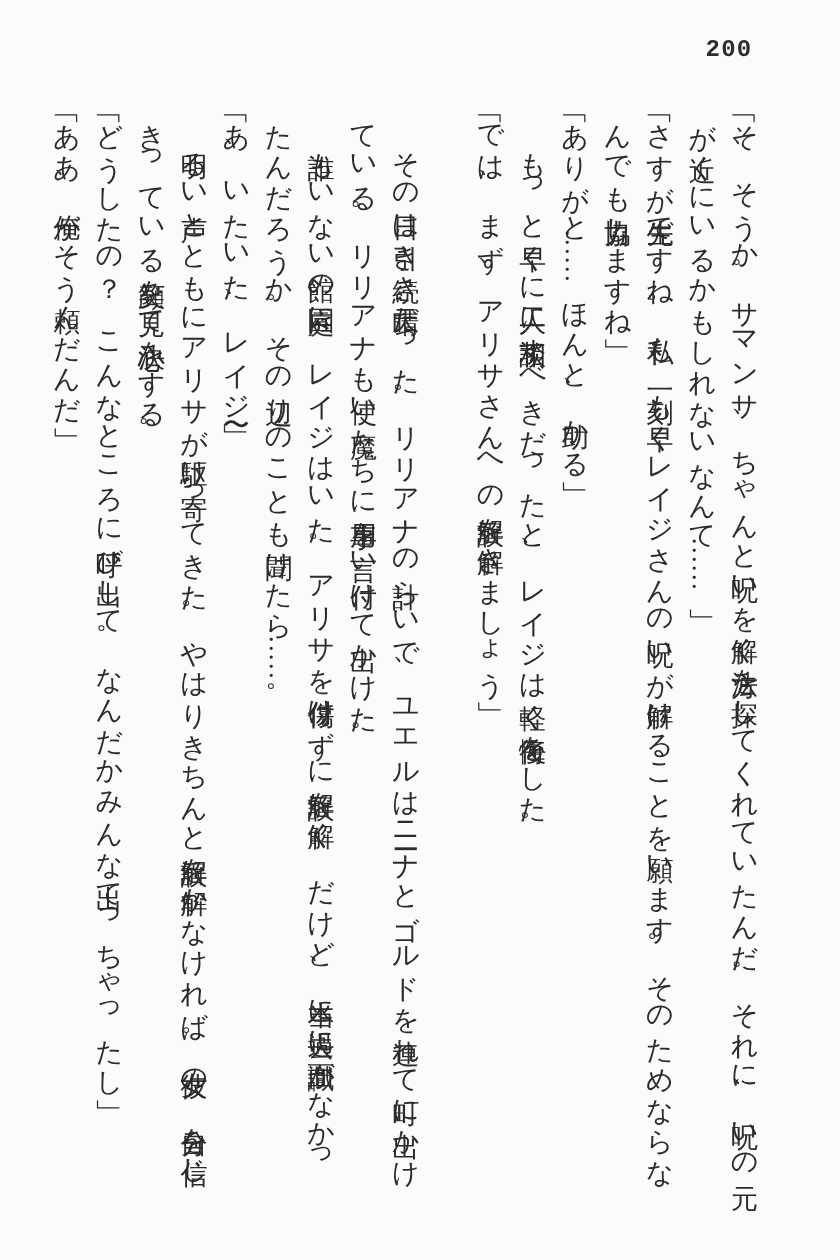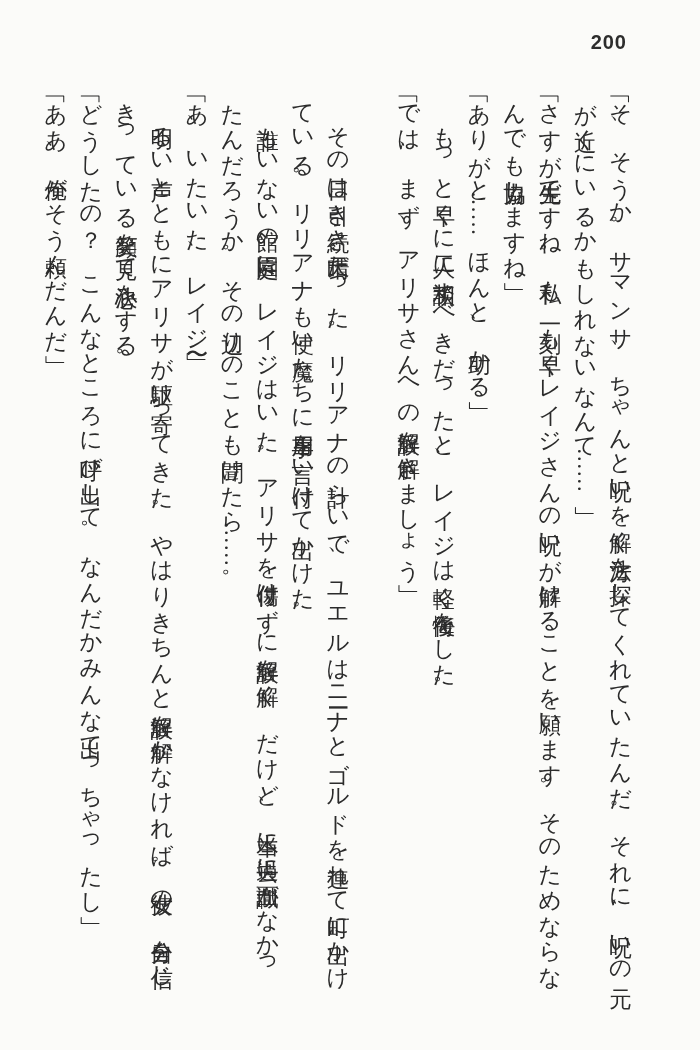--- a/index.html
+++ b/index.html
@@ -12,21 +12,21 @@
     position: relative;
     width: 700px;
     height: 1050px;
     background: #fbfbf9;
     overflow: hidden;
   }
   .page-number {
     position: absolute;
     top: 31px;
     right: 73px;
-    font-family: Liberation Sans, sans-serif;
+    font-family: Liberation Mono, monospace;
     font-weight: bold;
     font-size: 20px;
     letter-spacing: 1px;
     color: #2d2d2d;
   }
   .text-body {
     position: absolute;
     top: 88px;
     right: 62px;
     height: 906px;

